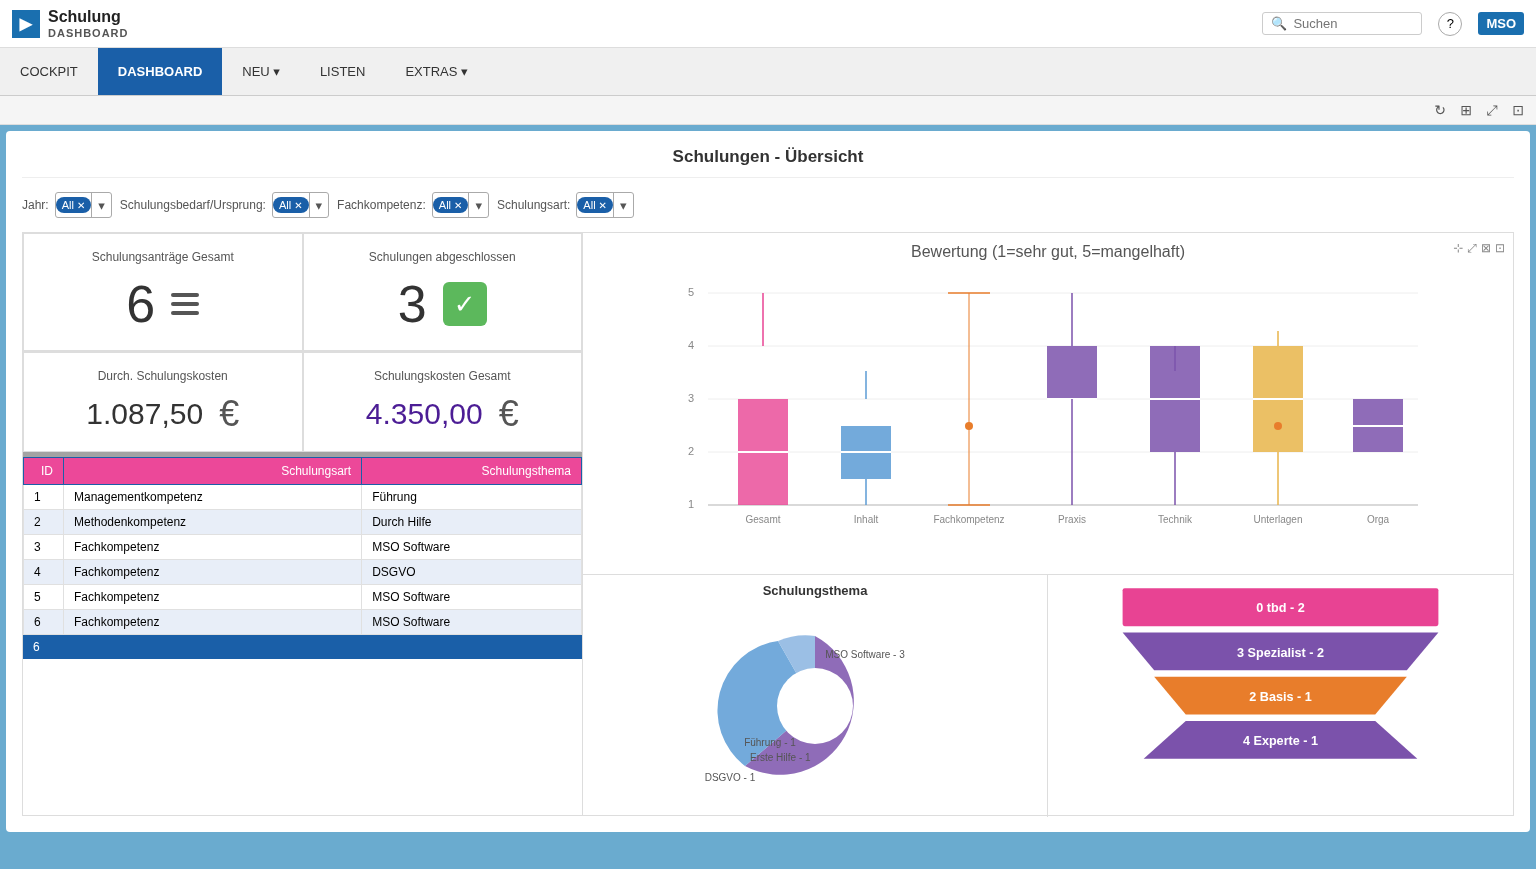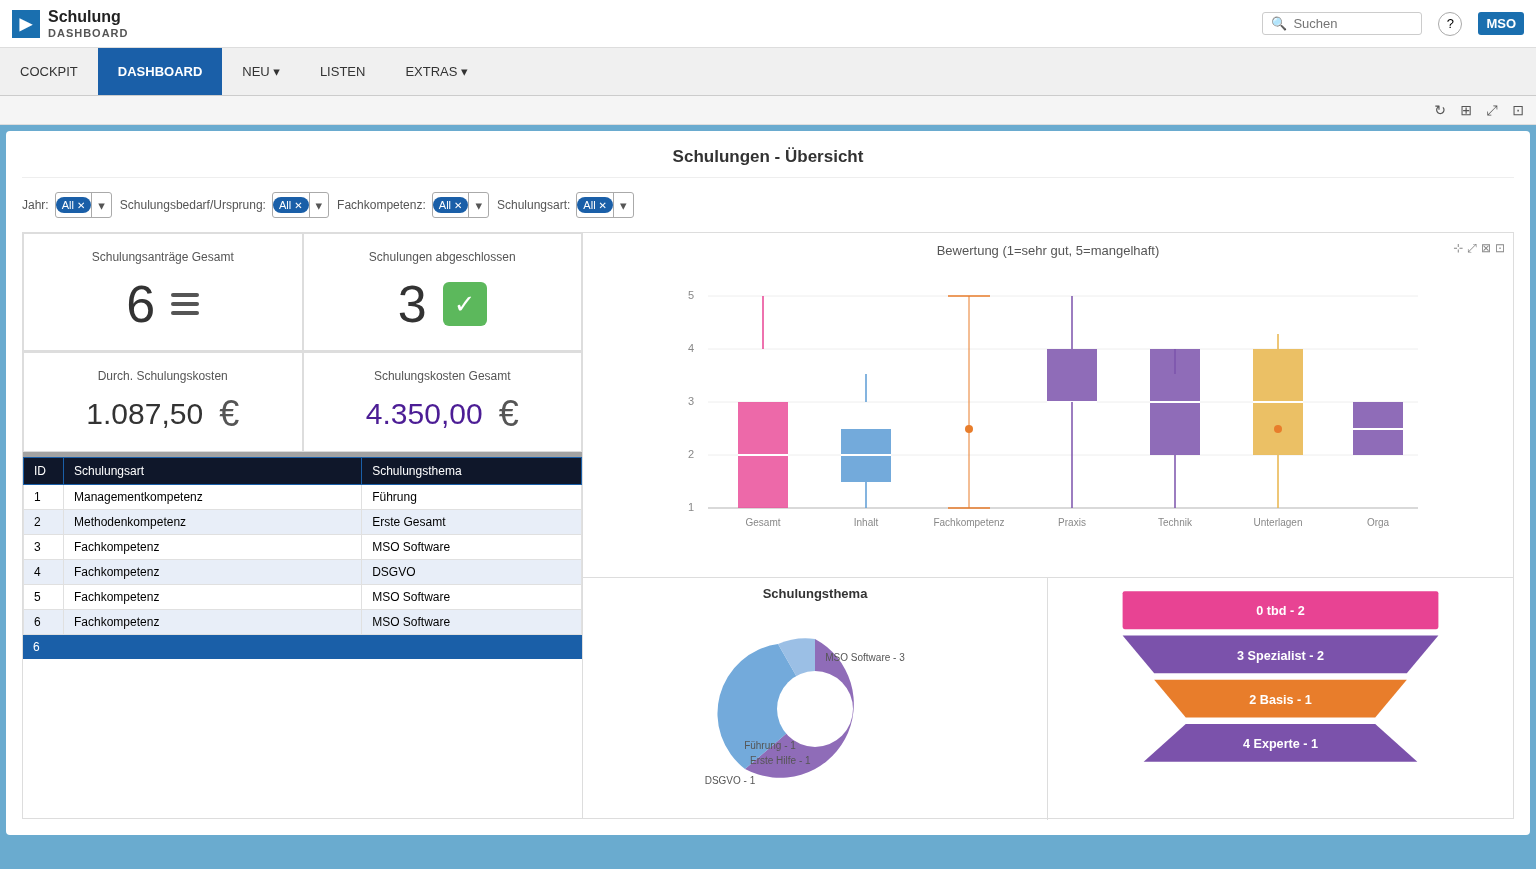--- a/index.html
+++ b/index.html
@@ -44,27 +44,27 @@
     .filter-tag .x { cursor: pointer; font-size: 10px; }
     .filter-arrow { padding: 0 6px; border-left: 1px solid #aaa; cursor: pointer; color: #555; height: 100%; display: flex; align-items: center; }
     .stat-box { padding: 16px 20px; border: 1px solid #ddd; }
     .stat-label { font-size: 12px; color: #555; margin-bottom: 10px; text-align: center; }
     .stat-value { display: flex; align-items: center; justify-content: center; gap: 16px; }
     .stat-number { font-size: 52px; color: #333; font-weight: 300; }
     .stat-icon-lines { display: flex; flex-direction: column; gap: 5px; justify-content: center; }
     .stat-icon-lines span { display: block; width: 28px; height: 4px; background: #555; border-radius: 2px; }
     .stat-check { width: 44px; height: 44px; background: #5cb85c; border-radius: 6px; display: flex; align-items: center; justify-content: center; color: white; font-size: 26px; }
     .stat-currency { font-size: 36px; color: #555; }
-    .chart-title { text-align: center; font-size: 13px; color: #555; margin-bottom: 26px; }
+    .chart-title { text-align: center; font-size: 16px; color: #555; margin-bottom: 20px; }
     .chart-actions { position: absolute; top: 8px; right: 8px; display: flex; gap: 4px; }
     .chart-action { font-size: 12px; cursor: pointer; color: #888; }
 
     
     .data-table { width: 100%; border-collapse: collapse; font-size: 12px; }
-    .data-table th { background: #0f172a; color: white; padding: 6px 10px; text-align: left; font-weight: normal; border: 1px solid #1a5fa8; }
+    .data-table th { background: #ec4899; color: white; padding: 6px 10px; text-align: right; font-weight: normal; border: 1px solid #1a5fa8; }
     .data-table td { padding: 5px 10px; border: 1px solid #e0e0e0; }
     .data-table tr:nth-child(even) { background: #f0f4ff; }
     .data-table tr:nth-child(odd) { background: white; }
     .table-footer { background: #1a5fa8; color: white; padding: 5px 10px; font-size: 12px; }
     .bottom-chart-title { text-align: center; font-size: 13px; color: #333; margin-bottom: 8px; font-weight: bold; }
 
     
     svg text { font-family: Arial, sans-serif; }
   </style>
 </head>
@@ -203,21 +203,21 @@
             </thead>
             <tbody>
               <tr>
                 <td>1</td>
                 <td>Managementkompetenz</td>
                 <td>Führung</td>
               </tr>
               <tr style="background:#e8eef8;">
                 <td>2</td>
                 <td>Methodenkompetenz</td>
-                <td>Erste Gesamt</td>
+                <td>Durch Hilfe</td>
               </tr>
               <tr>
                 <td>3</td>
                 <td>Fachkompetenz</td>
                 <td>MSO Software</td>
               </tr>
               <tr style="background:#e8eef8;">
                 <td>4</td>
                 <td>Fachkompetenz</td>
                 <td>DSGVO</td>

